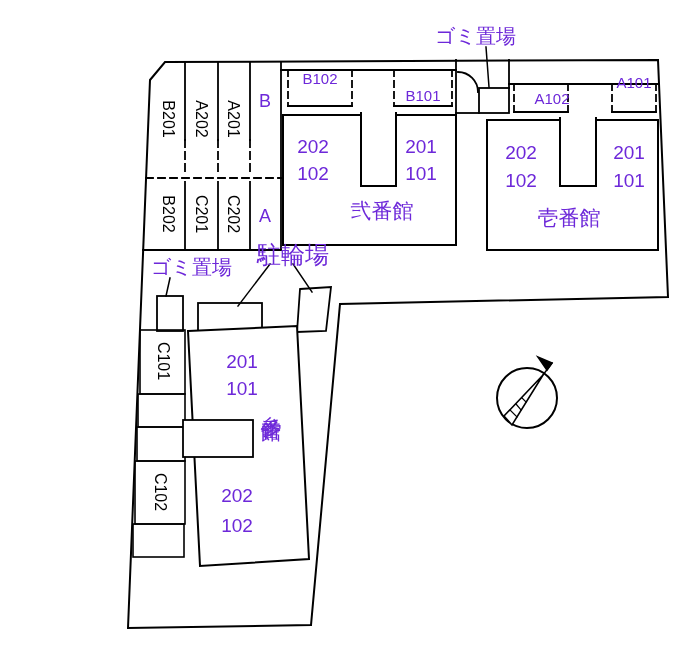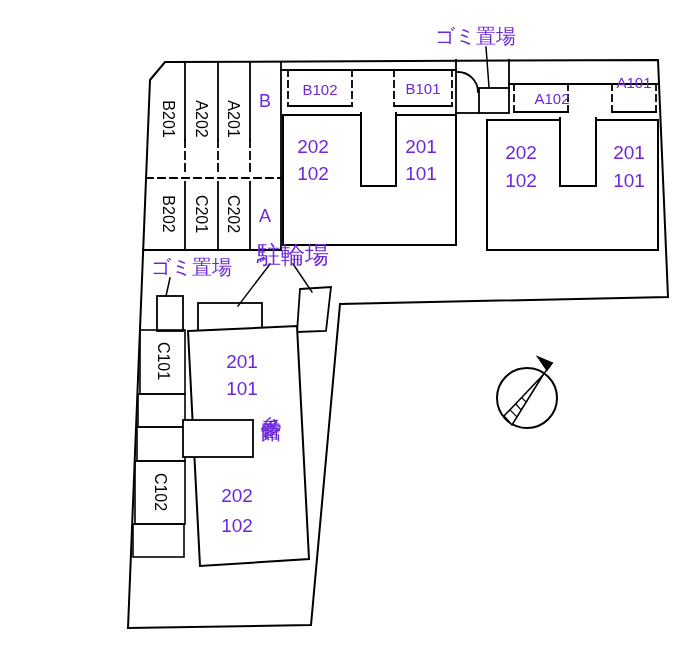--- a/index.html
+++ b/index.html
@@ -125,34 +125,36 @@
   <div class="lbl" style="left:259px;top:92px;font-size:18px;">B</div>
   <div class="lbl" style="left:259px;top:207px;font-size:18px;">A</div>
 
   <div class="vlbl" style="left:133px;top:110px;">B201</div>
   <div class="vlbl" style="left:166px;top:110px;">A202</div>
   <div class="vlbl" style="left:198px;top:110px;">A201</div>
   <div class="vlbl" style="left:133px;top:205px;">B202</div>
   <div class="vlbl" style="left:166px;top:205px;">C201</div>
   <div class="vlbl" style="left:198px;top:205px;">C202</div>
 
-  <div class="lbl boxlbl c" style="left:288px;top:82px;width:64px;">B102</div>
-  <div class="lbl boxlbl c" style="left:394px;top:81px;width:58px;">B101</div>
+  <div class="lbl boxlbl c" style="left:288px;top:71px;width:64px;">B102</div>
+  <div class="lbl boxlbl c" style="left:394px;top:88px;width:58px;">B101</div>
   <div class="lbl boxlbl c" style="left:514px;top:91px;width:76px;">A102</div>
   <div class="lbl boxlbl c" style="left:612px;top:75px;width:44px;">A101</div>
 
   <div class="lbl room c" style="left:293px;top:137px;width:40px;">202</div>
   <div class="lbl room c" style="left:293px;top:164px;width:40px;">102</div>
   <div class="lbl room c" style="left:401px;top:137px;width:40px;">201</div>
   <div class="lbl room c" style="left:401px;top:164px;width:40px;">101</div>
+  <div class="lbl bname c" style="left:332px;top:200px;width:100px;">弐番館</div>
 
   <div class="lbl room c" style="left:501px;top:143px;width:40px;">202</div>
   <div class="lbl room c" style="left:501px;top:171px;width:40px;">102</div>
   <div class="lbl room c" style="left:609px;top:143px;width:40px;">201</div>
   <div class="lbl room c" style="left:609px;top:171px;width:40px;">101</div>
+  <div class="lbl bname c" style="left:519px;top:207px;width:100px;">壱番館</div>
 
   <div class="vlbl" style="left:128px;top:352px;">C101</div>
   <div class="vlbl" style="left:125px;top:483px;">C102</div>
 
   <div class="lbl room c" style="left:222px;top:352px;width:40px;">201</div>
   <div class="lbl room c" style="left:222px;top:379px;width:40px;">101</div>
   <div class="lbl room c" style="left:217px;top:486px;width:40px;">202</div>
   <div class="lbl room c" style="left:217px;top:516px;width:40px;">102</div>
   <div class="lbl vertical-cjk" style="left:261px;top:399px;height:84px;">参番館</div>
 

